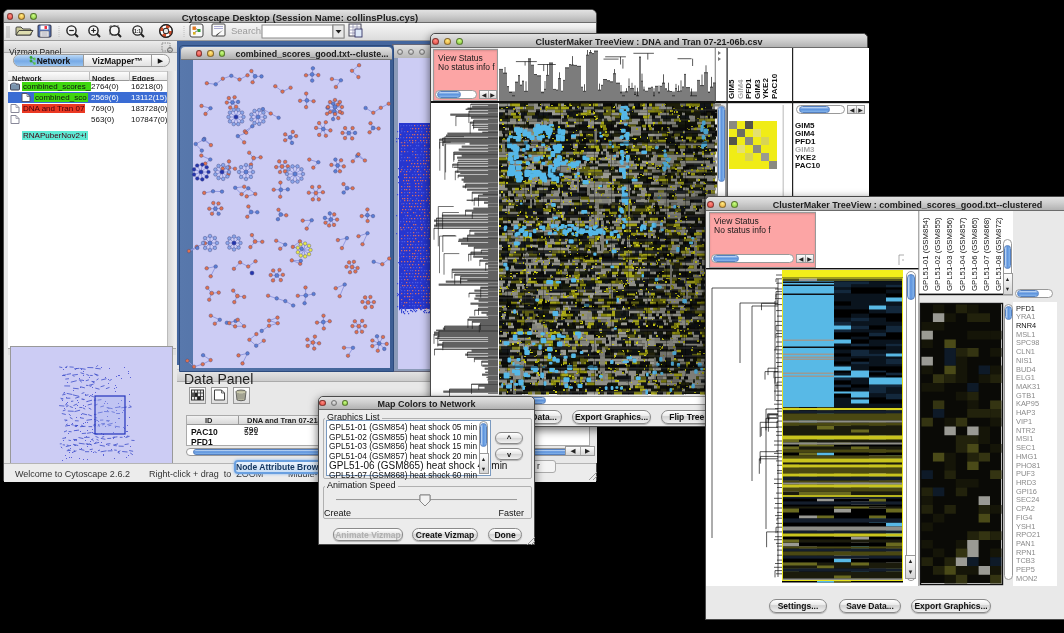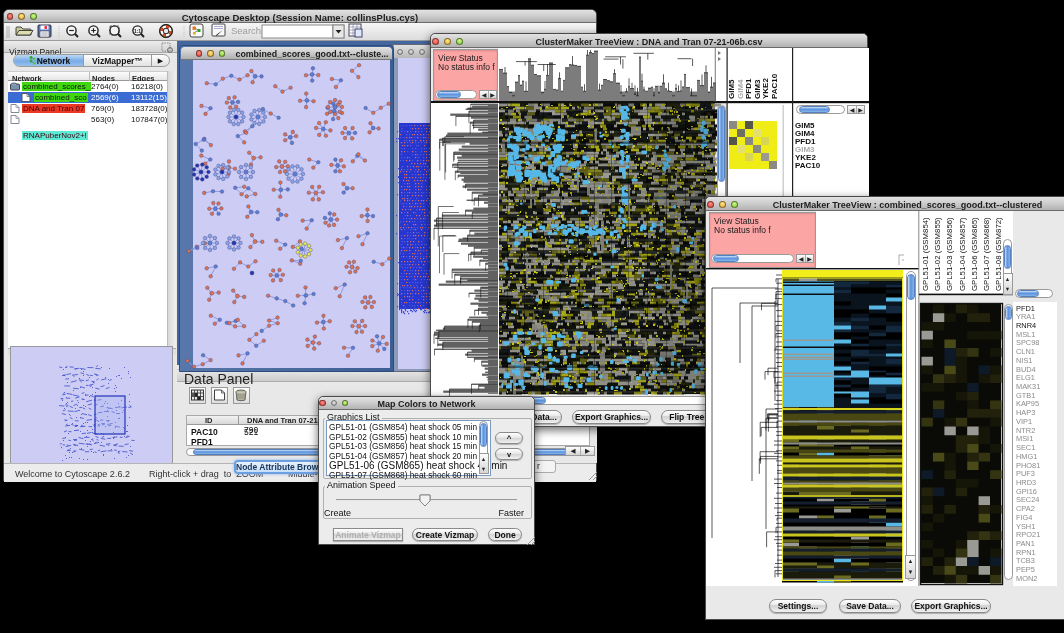--- a/index.html
+++ b/index.html
@@ -1280,18 +1280,18 @@
     <div style="position:absolute;left:176px;top:51px;width:28px;height:12px;background:linear-gradient(#ffffff,#e8e8e8 45%,#d2d2d2 46%,#f0f0f0);border:1px solid #8a8a8a;border-radius:7px;font:700 7.5px 'Liberation Sans',sans-serif;color:#111;display:flex;align-items:center;justify-content:center;box-shadow:0 1px 1px rgba(0,0,0,.25)">v</div>
     <div style="position:absolute;left:4px;top:89px;width:209px;height:33px;border:1px solid #b0b0b0;border-radius:2px"></div>
     <div style="position:absolute;left:6px;top:83px;font-size:9px;color:#111;background:#ececec;padding:0 2px">Animation Speed</div>
     <div style="position:absolute;left:17px;top:102px;width:181px;height:2px;background:#9a9a9a;border-bottom:1px solid #e8e8e8"></div>
     <svg width="14" height="14" style="left:99px;top:96px">
       <path d="M2 2 h10 v6 l-5 5 -5 -5 z" fill="linear-gradient(#fff,#ccc)" stroke="#888"></path>
       <path d="M2 2 h10 v6 l-5 5 -5 -5 z" fill="#f2f2f2" stroke="#888"></path>
     </svg>
     <div style="position:absolute;left:5px;top:111px;font-size:9px;color:#111">Create</div>
     <div style="position:absolute;right:10px;top:111px;font-size:9px;color:#111">Faster</div>
-    <div style="position:absolute;left:14px;top:131px;width:70px;height:13px;background:linear-gradient(#ffffff,#e8e8e8 45%,#d2d2d2 46%,#f0f0f0);border:1px solid #8a8a8a;border-radius:0;font:700 8.5px 'Liberation Sans',sans-serif;color:#b0b0b0;display:flex;align-items:center;justify-content:center;box-shadow:0 1px 1px rgba(0,0,0,.25)">Animate Vizmap</div>
+    <div style="position:absolute;left:14px;top:131px;width:70px;height:13px;background:linear-gradient(#ffffff,#e8e8e8 45%,#d2d2d2 46%,#f0f0f0);border:1px solid #8a8a8a;border-radius:6px;font:700 8.5px 'Liberation Sans',sans-serif;color:#b0b0b0;display:flex;align-items:center;justify-content:center;box-shadow:0 1px 1px rgba(0,0,0,.25)">Animate Vizmap</div>
     <div style="position:absolute;left:93px;top:131px;width:66px;height:13px;background:linear-gradient(#ffffff,#e8e8e8 45%,#d2d2d2 46%,#f0f0f0);border:1px solid #8a8a8a;border-radius:7.5px;font:700 8.5px 'Liberation Sans',sans-serif;color:#111;display:flex;align-items:center;justify-content:center;box-shadow:0 1px 1px rgba(0,0,0,.25)">Create Vizmap</div>
     <div style="position:absolute;left:169px;top:131px;width:34px;height:13px;background:linear-gradient(#ffffff,#e8e8e8 45%,#d2d2d2 46%,#f0f0f0);border:1px solid #8a8a8a;border-radius:7.5px;font:700 8.5px 'Liberation Sans',sans-serif;color:#111;display:flex;align-items:center;justify-content:center;box-shadow:0 1px 1px rgba(0,0,0,.25)">Done</div>
     <svg width="10" height="10" style="left:207px;top:139px">
       <path d="M9 1 L1 9 M9 5 L5 9" stroke="#999" stroke-width="1"></path>
     </svg>
   </div>
 </body></html>

